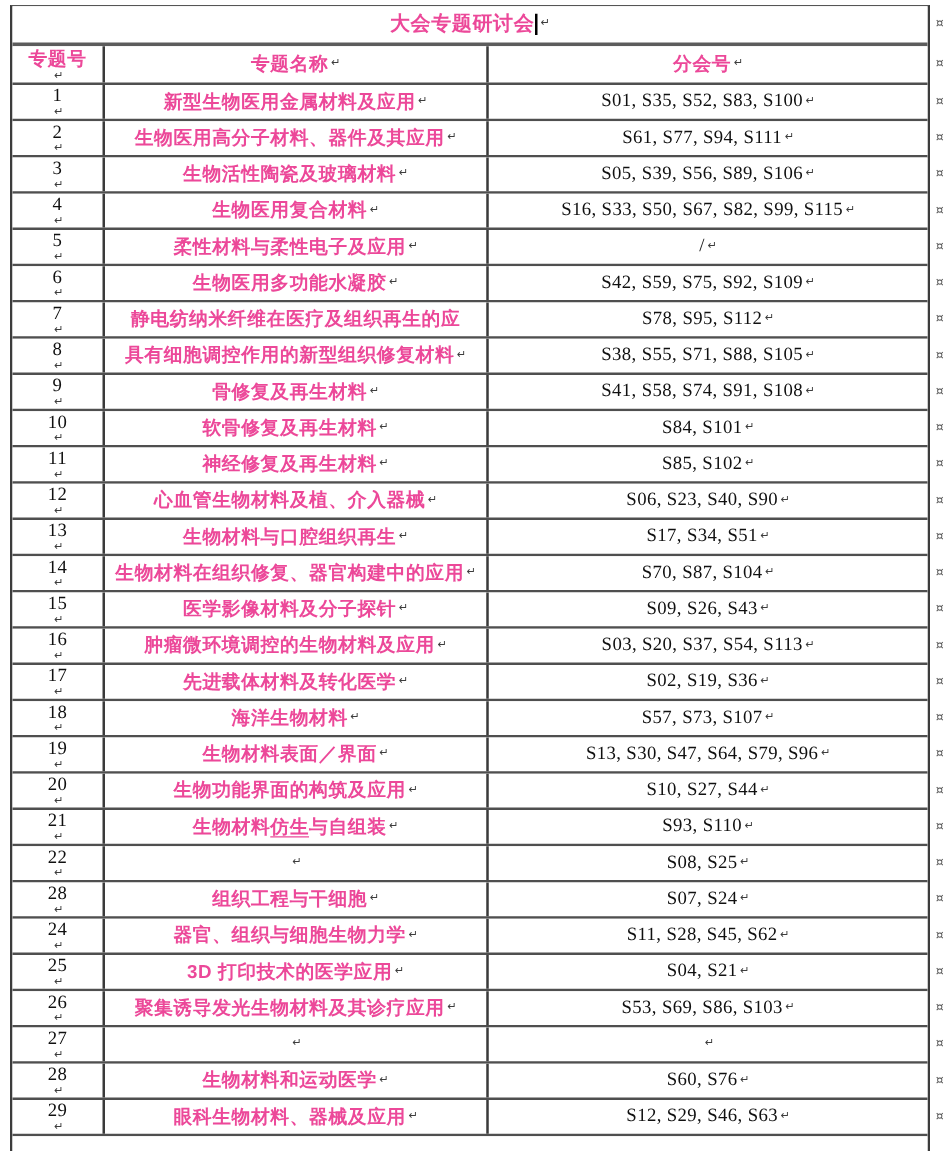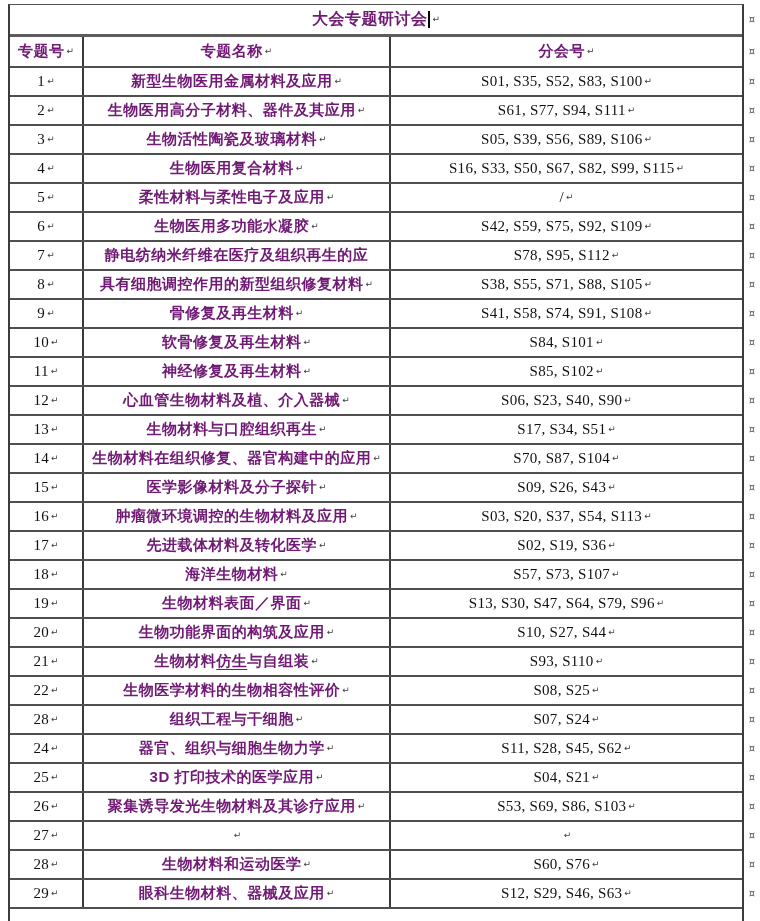--- a/index.html
+++ b/index.html
@@ -13,27 +13,27 @@
 
   .row { position:relative; display:flex; width:100%;
          border-bottom:2px solid #4f4f4f; background:#fff; }
   .title-row  { height:32px; border-bottom:3px solid #5c5c5c; }
   .header-row { height:31px; }
   .data-row   { height:29px; }
   .partial-row{ height:20px; border-bottom:none; }
 
   .cell { display:flex; align-items:center; justify-content:center;
           overflow:hidden; white-space:nowrap; }
-  .c1 { width:74px;  border-right:2px solid #3a3a3a; }
+  .c1 { width:74px;  border-right:2px solid #3a3a3a;flex-direction:column; }
   .c2 { width:307px; border-right:2px solid #3a3a3a; }
   .c3 { flex:1; }
   .title-cell { width:100%; }
 
   .cn    { font-family:"Liberation Sans","DejaVu Sans",sans-serif;
-           font-weight:600; font-size:15px; color:#701a75; letter-spacing:0.5px; }
+           font-weight:600; font-size:15px; color:#ec4899; letter-spacing:0.5px; }
   .title-text { font-size:16px; }
   .latin { font-family:"Liberation Serif","DejaVu Serif",serif;
            font-weight:400; font-size:15px; color:#101010; letter-spacing:0.3px; }
 
   .mark { font-family:"DejaVu Sans",sans-serif; font-size:9px; color:#3d3d3d;
           margin-left:2px; line-height:1; align-self:center; }
   .row-end { position:absolute; right:-13px; top:50%; transform:translateY(-56%);
              font-size:10px; color:#5a5a5a; font-family:"DejaVu Sans",sans-serif; }
 
   .caret { display:inline-block; width:2px; height:17px; background:#000;
@@ -410,21 +410,20 @@
     </div>
     <span class="row-end">¤</span>
   </div>
 
   <div class="row data-row">
     <div class="cell c1">
       <span class="latin txt">22</span>
       <span class="mark">↵</span>
     </div>
     <div class="cell c2">
-      <span class="cn txt">生物医学材料的生物相容性评价</span>
       <span class="mark">↵</span>
     </div>
     <div class="cell c3">
       <span class="latin txt">S08, S25</span>
       <span class="mark">↵</span>
     </div>
     <span class="row-end">¤</span>
   </div>
 
   <div class="row data-row">

